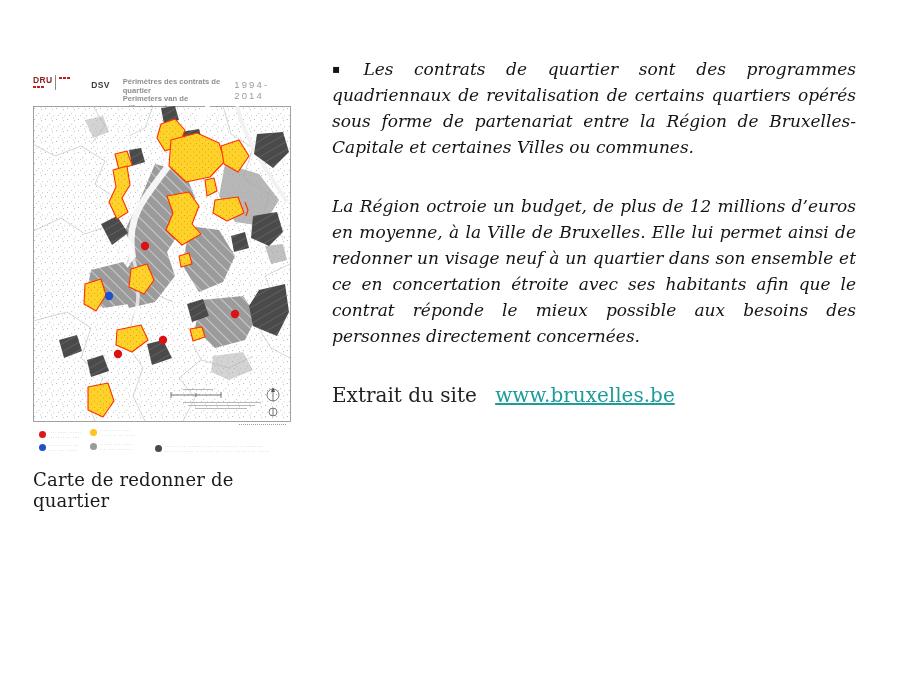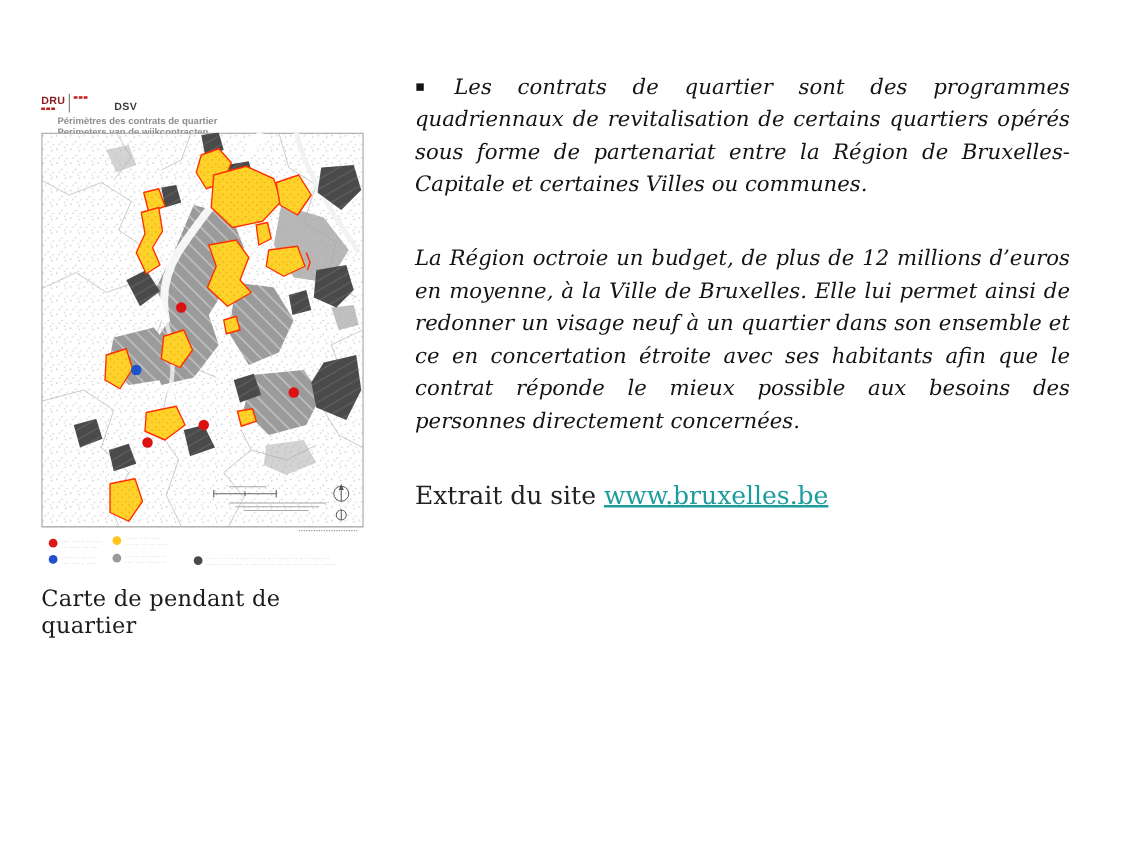--- a/index.html
+++ b/index.html
@@ -2,21 +2,21 @@
 <html><head>
 <meta charset="utf-8">
 <style>
   html,body{margin:0;padding:0;}
   body{
     width:900px;height:675px;background:#ffffff;position:relative;overflow:hidden;
     font-family:"DejaVu Serif", serif;
   }
   
   .left-panel{position:absolute;left:33px;top:75px;width:258px;}
-  .map-header{display:flex;align-items:flex-start;height:26px;margin-bottom:5px;flex-direction:column;}
+  .map-header{display:flex;align-items:flex-start;height:26px;margin-bottom:5px;}
   .logo{display:flex;align-items:center;}
   .logo-col{display:flex;flex-direction:column;gap:1px;}
   .logo-text{font-family:"Liberation Sans",sans-serif;font-weight:700;font-size:8.5px;line-height:8px;letter-spacing:0.3px;}
   .dru{color:#8a1c1c;} .dsv{color:#3d3d3d;margin-left:32px;}
   .dots{display:flex;gap:1.5px;padding:1px 0;}
   .dot-sq{width:2.5px;height:2.5px;background:#c41c1c;}
   .logo-divider{width:1px;height:15px;background:#888;margin:0 3px;}
   .map-title{margin-left:13px;font-family:"Liberation Sans",sans-serif;font-weight:700;
     font-size:7.6px;line-height:8.6px;color:#8f8f8f;padding-top:3px;}
   .map-years{margin-left:auto;font-family:"Liberation Sans",sans-serif;font-size:9.5px;
@@ -32,21 +32,21 @@
   .li-3{left:57px;top:16px;} .li-4{left:122px;top:18px;}
   
   .caption{margin-top:12px;font-size:18px;color:#1b1b1b;letter-spacing:0.2px;}
   
   .article{position:absolute;left:332px;top:56px;width:524px;
     font-style:italic;font-size:17px;line-height:26px;color:#141414;text-align:justify;}
   .article p{margin:0 0 33px 0;}
   .article p.last{margin-bottom:26px;}
   .bullet{font-style:normal;font-size:12px;vertical-align:2px;margin-right:8px;}
   .footer{font-style:normal;font-size:20px;text-align:left;color:#222222;}
-  .footer a{color:#1d9c9c;text-decoration:underline;}
+  .footer a{color:#1d9c9c;text-decoration:underline;margin-left:12px;}
 </style>
 </head>
 <body>
 
 <div class="left-panel">
 
   <div class="map-header">
     <div class="logo">
       <div class="logo-col">
         <span class="logo-text dru">DRU</span>
@@ -214,21 +214,21 @@
     <div class="legend-item li-3">
       <span class="legend-dot" style="background:#9a9a9a"></span>
       <span class="legend-text"><span>······· ···· ······</span><br><span>···· ···· ·········</span></span>
     </div>
     <div class="legend-item li-4">
       <span class="legend-dot" style="background:#4a4a4a"></span>
       <span class="legend-text"><span>····· ·· ···· ········ ····· ·· ··········· ·· ···········</span><br><span>····· ··· ······· ·· ··· ···· ··· ·· ··· ···· ···· ··· ·······</span></span>
     </div>
   </div>
 
-  <div class="caption">Carte de pendant de quartier</div>
+  <div class="caption">Carte de redonner de quartier</div>
 </div>
 
 <div class="article">
   <p><span class="bullet">▪</span><span>Les contrats de quartier sont des programmes quadriennaux de revitalisation de certains quartiers opérés sous forme de partenariat entre la Région de Bruxelles-Capitale et certaines Villes ou communes.</span></p>
   <p><span>La Région octroie un budget, de plus de 12 millions d’euros en moyenne, à la Ville de Bruxelles. Elle lui permet ainsi de redonner un visage neuf à un quartier dans son ensemble et ce en concertation étroite avec ses habitants afin que le contrat réponde le mieux possible aux besoins des personnes directement concernées.</span></p>
   <div class="footer">
     <span>Extrait du site </span><a href="#">www.bruxelles.be</a>
   </div>
 </div>
 

